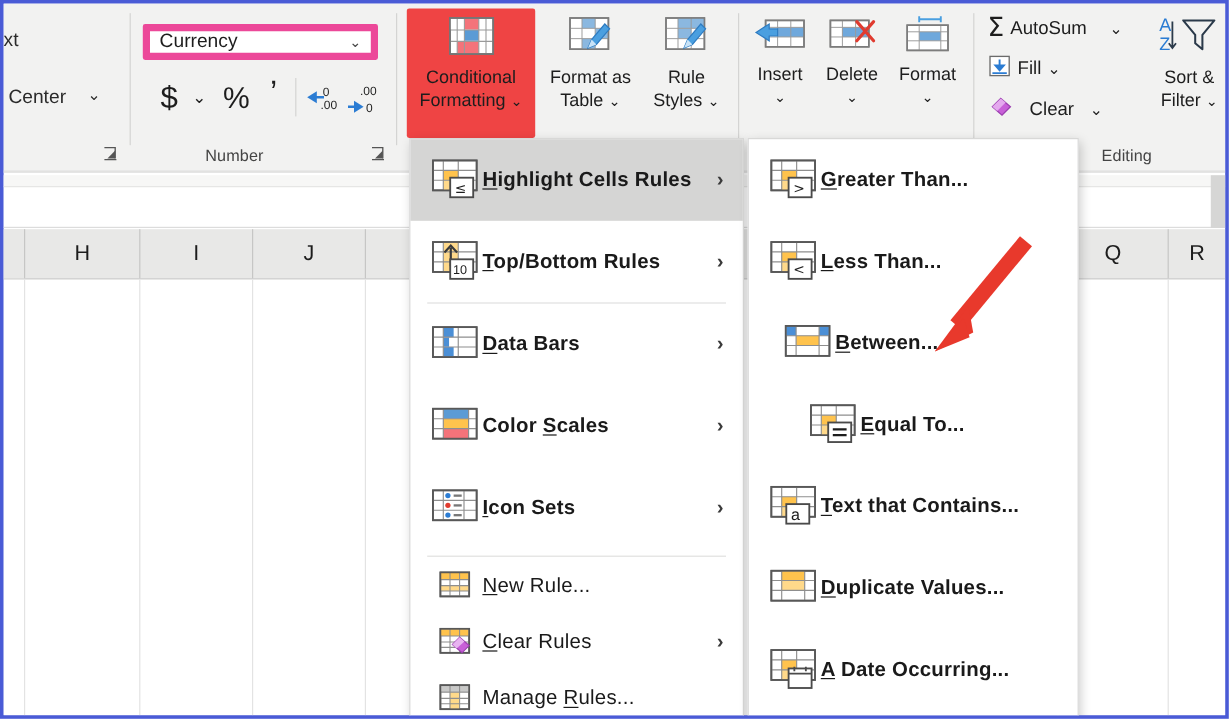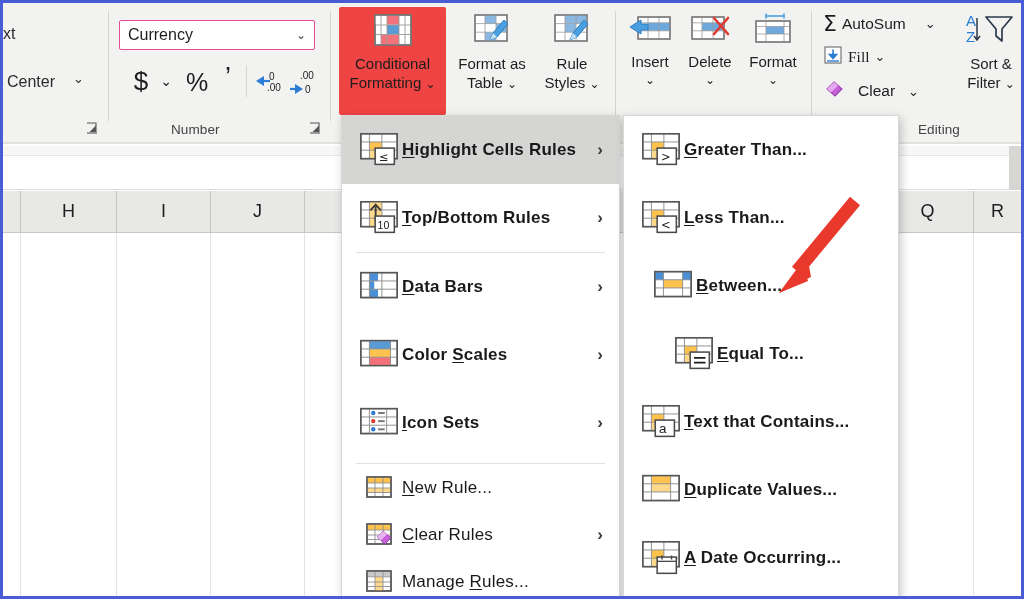--- a/index.html
+++ b/index.html
@@ -34,21 +34,21 @@
     position:absolute; width:14px; height:14px; color:#444;
   }
   .dialog-launcher svg { display:block; }
 
   
   .txt-remnant { position:absolute; font-size:16px; color:#2b2b2b; }
 
   
   .numfmt {
     position:absolute; left:116px; top:17px; width:196px; height:30px;
-    background:#fff; border:1px solid #ec4899; border-radius:2px;
+    background:#fff; border:6px solid #ec4899; border-radius:2px;
     display:flex; align-items:center; padding:0 8px;
     font-size:16px; color:#1d1d1d;
   }
   .numfmt .chev { margin-left:auto; font-size:12px; color:#444; }
 
   .numbtn {
     position:absolute; display:flex; align-items:center; justify-content:center;
     color:#1d1d1d;
   }
 
@@ -315,21 +315,21 @@
       <span class="lbl" style="font-size:12px;">⌄</span>
     </div>
     <div class="vsep" style="left:808px;top:8px;height:104px;"></div>
 
     <div class="smallbtn" style="left:820px;top:8px;">
       <span style="font-size:22px;font-family:'DejaVu Sans',sans-serif;">Σ</span>
       <span>AutoSum</span>
       <span style="font-size:13px;margin-left:14px;">⌄</span>
     </div>
 
-    <div class="smallbtn" style="left:820px;top:42px;font-family:Liberation Serif, serif;">
+    <div class="smallbtn" style="left:820px;top:42px;">
       <span>
         <svg width="20" height="20" viewBox="0 0 20 20">
           <rect x="2" y="2" width="16" height="16" fill="#fff" stroke="#6b6b6b" stroke-width="1.1"></rect>
           <path d="M10 4.5 v7.5 M6.5 9.5 L10 13.5 L13.5 9.5 Z" stroke="#2b7cd3" fill="#2b7cd3" stroke-width="1.6"></path>
           <path d="M4 16 h12" stroke="#2b7cd3" stroke-width="1.4"></path>
         </svg>
       </span>
       <span>Fill</span>
       <span style="font-size:13px;">⌄</span>
     </div>

